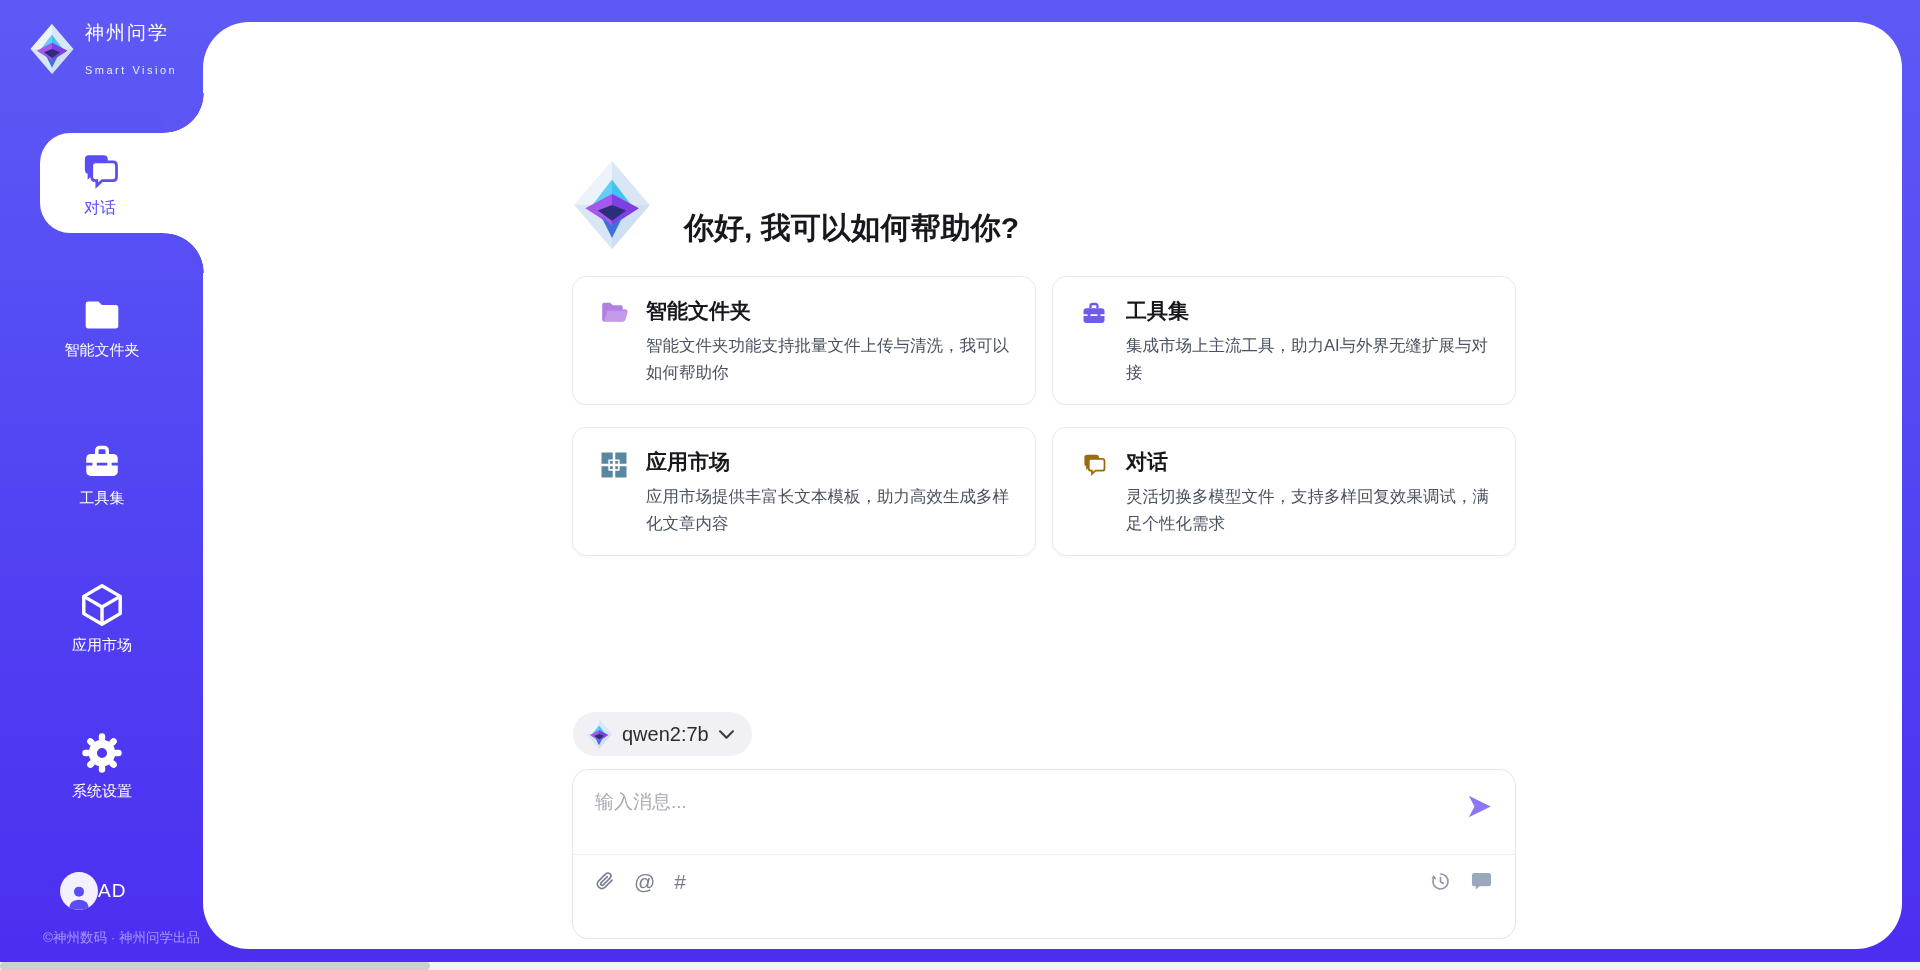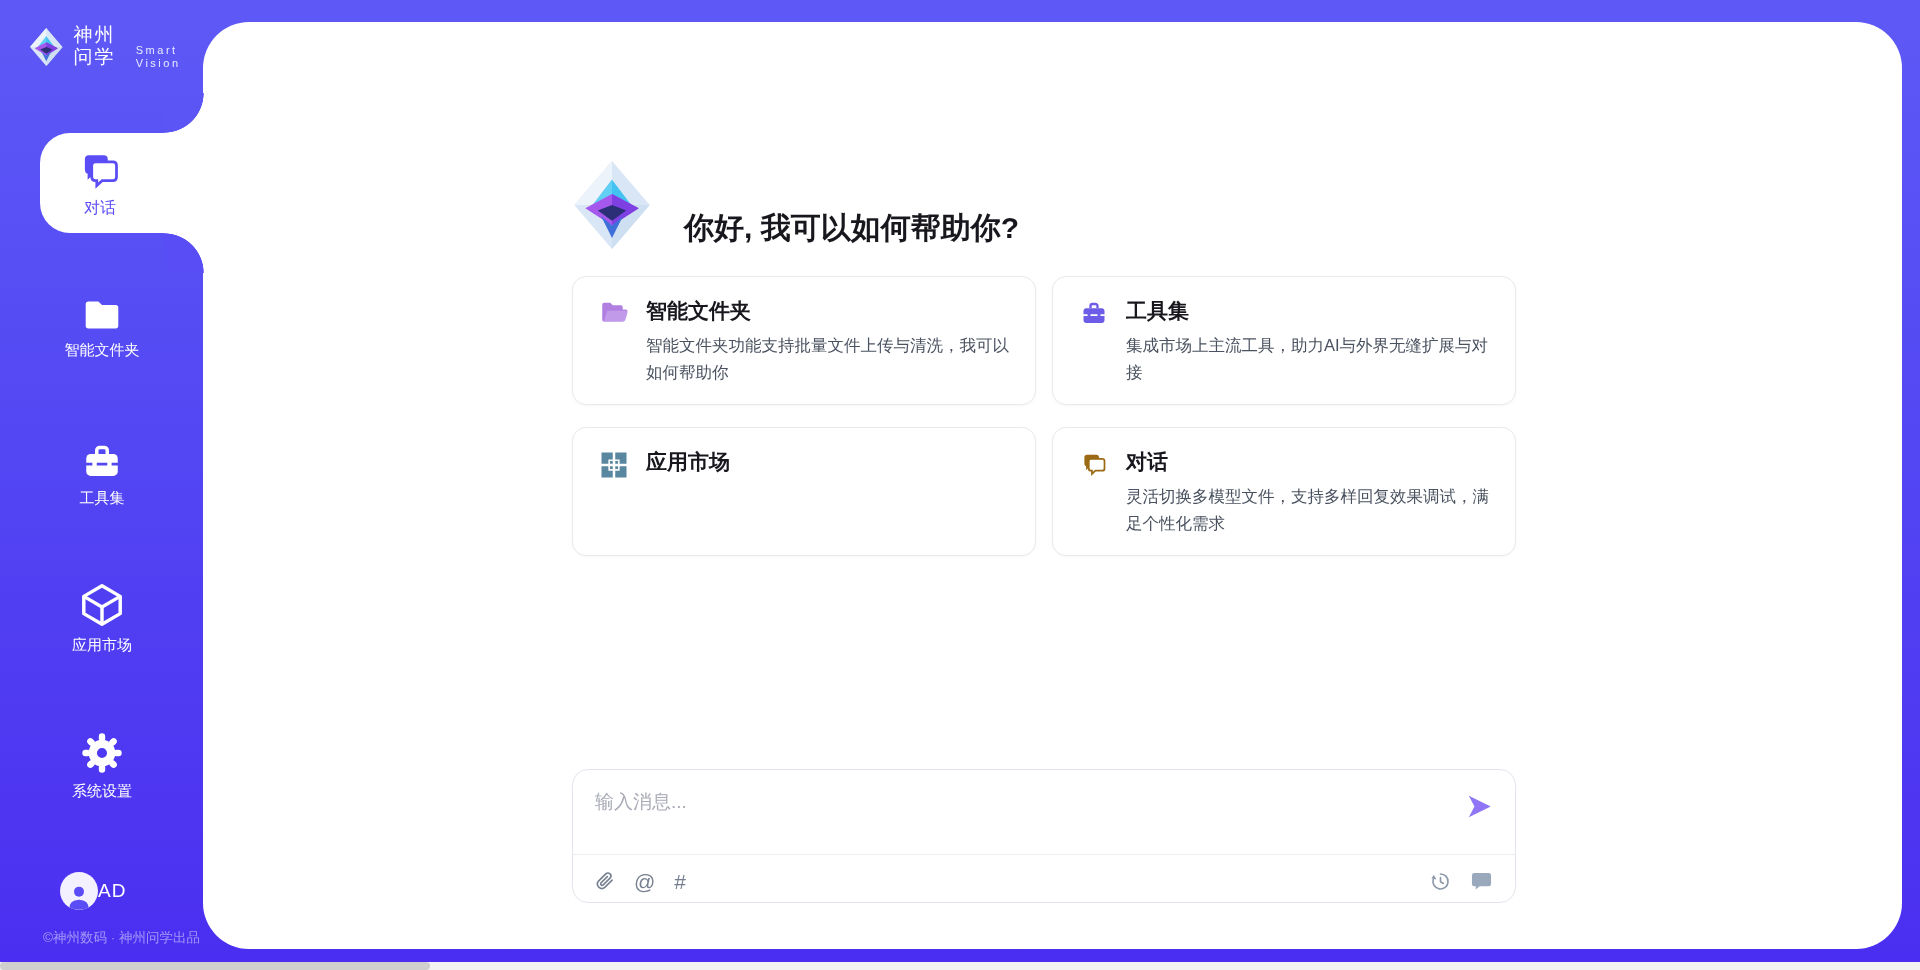--- a/index.html
+++ b/index.html
@@ -13,21 +13,21 @@
     background:linear-gradient(180deg,#5e59f6 0%,#5347f3 45%,#4b2ef1 100%);
   }
   
   .main-panel{
     position:absolute;left:203px;top:22px;width:1699px;height:927px;
     background:#ffffff;border-radius:46px;
   }
   
   .sidebar{position:absolute;left:0;top:0;width:204px;height:970px;}
   .brand{position:absolute;left:30px;top:22px;display:flex;align-items:center;gap:11px;}
-  .brand-text{display:flex;flex-direction:row;line-height:1.15;}
+  .brand-text{display:flex;flex-direction:column;line-height:1.15;}
   .brand-name{color:#fff;font-size:19px;letter-spacing:2px;font-weight:500;}
   .brand-sub{color:#e8ecff;font-size:11px;letter-spacing:2.5px;margin-top:20px;}
   .nav-item{
     position:absolute;left:0;width:204px;display:flex;flex-direction:column;
     align-items:center;gap:7px;cursor:pointer;
   }
   .nav-label{color:#ffffff;font-size:15px;}
   .nav-folder{top:296px}.nav-toolbox{top:440px}.nav-cube{top:581px}.nav-gear{top:731px}
   
   .active-blob{
@@ -67,21 +67,21 @@
   .card-desc{font-size:16.5px;color:#4a5260;line-height:27px;margin-top:7px;max-width:378px;}
   
   .model-pill{
     position:absolute;left:573px;top:712px;height:44px;border-radius:22px;
     background:#f1f0f5;display:inline-flex;align-items:center;gap:10px;
     padding:0 18px 0 13px;cursor:pointer;
   }
   .model-name{font-size:20px;color:#2b2b33;}
   
   .composer{
-    position:absolute;left:572px;top:769px;width:944px;height:134px;box-sizing:border-box;
+    position:absolute;left:572px;top:769px;width:944px;height:170px;box-sizing:border-box;
     background:#fff;border:1px solid #e5e4ec;border-radius:16px;
   }
   .composer textarea{
     position:absolute;left:0;top:0;width:860px;height:78px;box-sizing:border-box;
     padding:19px 0 0 22px;border:none;outline:none;resize:none;background:transparent;
     font-family:"Liberation Sans","DejaVu Sans",sans-serif;font-size:19px;color:#33343c;
   }
   .composer textarea::placeholder{color:#a9abb6;}
   .send-btn{position:absolute;right:22px;top:24px;border:none;background:none;padding:0;cursor:pointer;line-height:0;}
   .composer-divider{position:absolute;left:0;right:0;top:84px;border-top:1px solid #ededf2;}
@@ -243,34 +243,44 @@
         <path d="M4,26 h11 v7 h7 v11 H4 z"></path>
         <path d="M26,33 h7 v-7 h11 v18 H26 z"></path>
         <rect x="17.5" y="17.5" width="4.5" height="4.5"></rect>
         <rect x="26" y="17.5" width="4.5" height="4.5"></rect>
         <rect x="17.5" y="26" width="4.5" height="4.5"></rect>
         <rect x="26" y="26" width="4.5" height="4.5"></rect>
       </g>
     </svg>
     <div>
       <div class="card-title">应用市场</div>
+      <div class="card-desc">应用市场提供丰富长文本模板，助力高效生成多样化文章内容</div>
     </div>
   </div>
 
   <div class="card card-4">
     <svg class="card-icon" width="30" height="28" viewBox="0 0 48 48">
       <path d="M12,8 h16 q4.5,0 4.5,4.5 v11 q0,4.5 -4.5,4.5 H17.5 L10.5,34.5 V28 q-3,-0.6 -3,-4.5 v-11 Q7.5,8 12,8 z" fill="#9c6a14"></path>
       <path d="M22,15 h16 q4,0 4,4 v12.5 q0,4 -4,4 h-11.5 l-6,5.5 v-5.5 h-1.5 q-4,0 -4,-4 V19 q0,-4 4,-4 z" fill="#ffffff" stroke="#9c6a14" stroke-width="3"></path>
     </svg>
     <div>
       <div class="card-title">对话</div>
       <div class="card-desc">灵活切换多模型文件，支持多样回复效果调试，满足个性化需求</div>
     </div>
   </div>
 
+  <div class="model-pill">
+    <svg width="26" height="30" viewBox="0 0 48 56">
+        <use href="#diamond-logo"></use>
+      </svg>
+    <span class="model-name">qwen2:7b</span>
+    <svg width="15" height="9" viewBox="0 0 14 8">
+      <polyline points="1,1 7,7 13,1" fill="none" stroke="#3d3d46" stroke-width="2" stroke-linecap="round" stroke-linejoin="round"></polyline>
+    </svg>
+  </div>
 
   <div class="composer">
     <textarea placeholder="输入消息..." style=""></textarea>
     <button class="send-btn">
       <svg width="27" height="25" viewBox="0 0 24 22">
         <polygon points="2.5,1.5 22,11 2.5,20.5 7.5,11" fill="#9076f7"></polygon>
       </svg>
     </button>
     <div class="composer-divider"></div>
     <div class="composer-toolbar">

